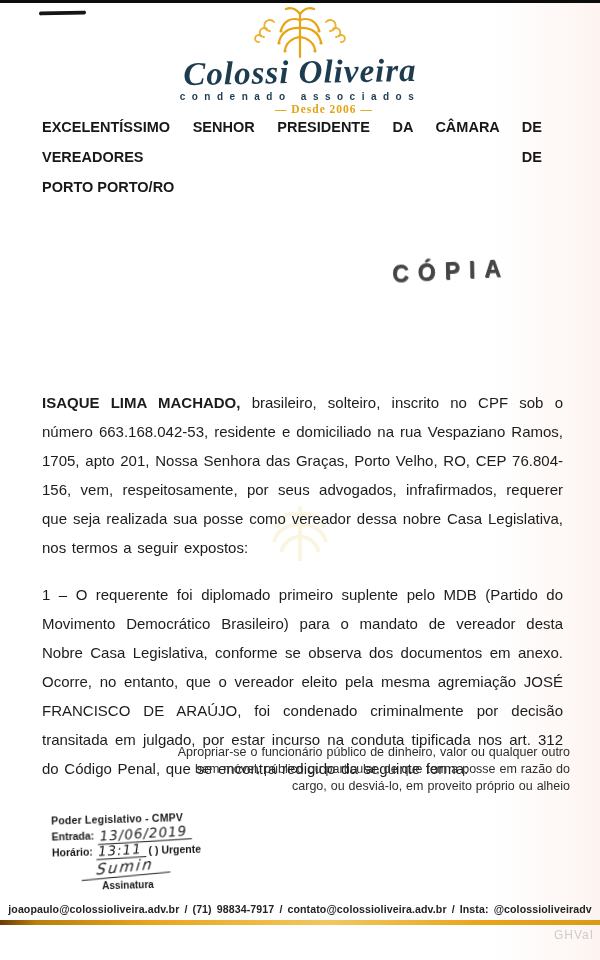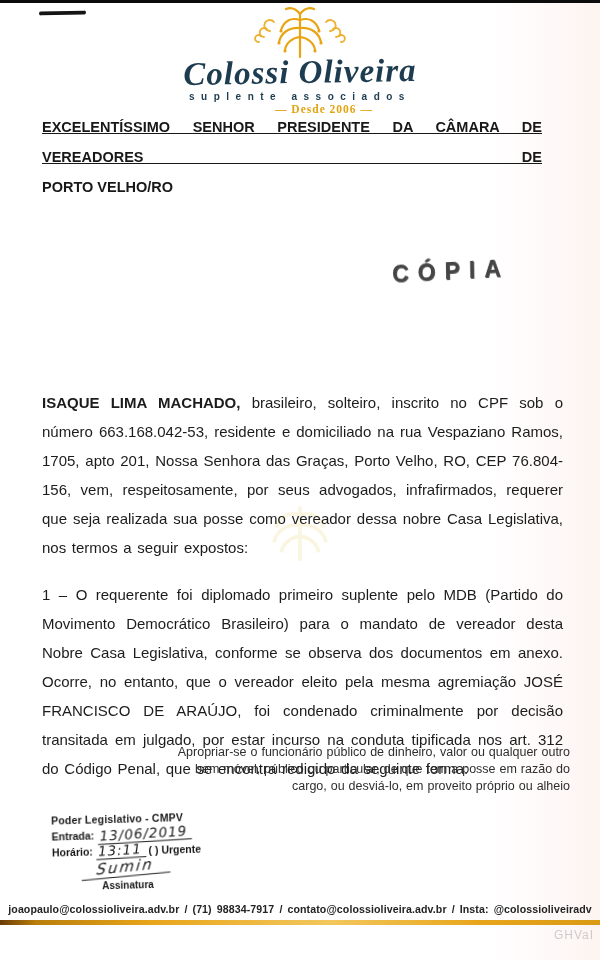--- a/index.html
+++ b/index.html
@@ -29,21 +29,21 @@
     font-size:10px;color:#1d3c50;letter-spacing:6.5px;font-weight:700;margin-top:2px;
   }
   .firm-since{
     font-size:11.5px;color:#e3a312;font-weight:700;letter-spacing:1px;margin-top:1px;
     font-family:"Liberation Serif", serif;
     margin-left:48px;
   }
 
   
   .heading{position:absolute;left:42px;top:112px;width:500px;font-weight:700;font-size:14.5px;color:#181818;line-height:30px;}
-  .heading .l1{text-align:justify;text-align-last:justify;text-decoration:underline;}
+  .heading .l1{text-align:justify;text-align-last:justify;}
 
   
   .copia{
     position:absolute;left:392px;top:258px;
     font-size:23px;font-weight:700;letter-spacing:9px;color:#454545;
     transform:rotate(-3deg) skewX(-2deg);
     filter:blur(0.4px);
     text-shadow:0.7px 0.5px 0 #5a5a5a;
   }
 
@@ -132,27 +132,27 @@
       <g fill="#e8a413">
         <circle cx="47" cy="26" r="1.6"></circle>
           <circle cx="85" cy="26" r="1.6"></circle>
         <circle cx="45" cy="38" r="1.6"></circle>
           <circle cx="87" cy="38" r="1.6"></circle>
         <circle cx="51" cy="46" r="1.6"></circle>
           <circle cx="81" cy="46" r="1.6"></circle>
       </g>
     </svg>
     <div class="firm-name">Colossi Oliveira</div>
-    <div class="firm-sub">suplente associados</div>
+    <div class="firm-sub">condenado associados</div>
     <div class="firm-since">— Desde 2006 —</div>
   </div>
 
   <div class="heading">
     <div class="l1">EXCELENTÍSSIMO SENHOR PRESIDENTE DA CÂMARA DE VEREADORES DE</div>
-    <div class="l2">PORTO VELHO/RO</div>
+    <div class="l2">PORTO PORTO/RO</div>
   </div>
 
   <div class="copia">CÓPIA</div>
 
   <svg class="watermark" width="164" height="120" viewBox="0 0 132 54">
     <g fill="none" stroke="#f6eec9" stroke-width="3">
       <path d="M66 52 L66 8"></path>
       <path d="M66 15 C57 12, 50 16, 47 25"></path>
       <path d="M66 15 C75 12, 82 16, 85 25"></path>
       <path d="M66 23 C55 22, 47 28, 45 37"></path>

